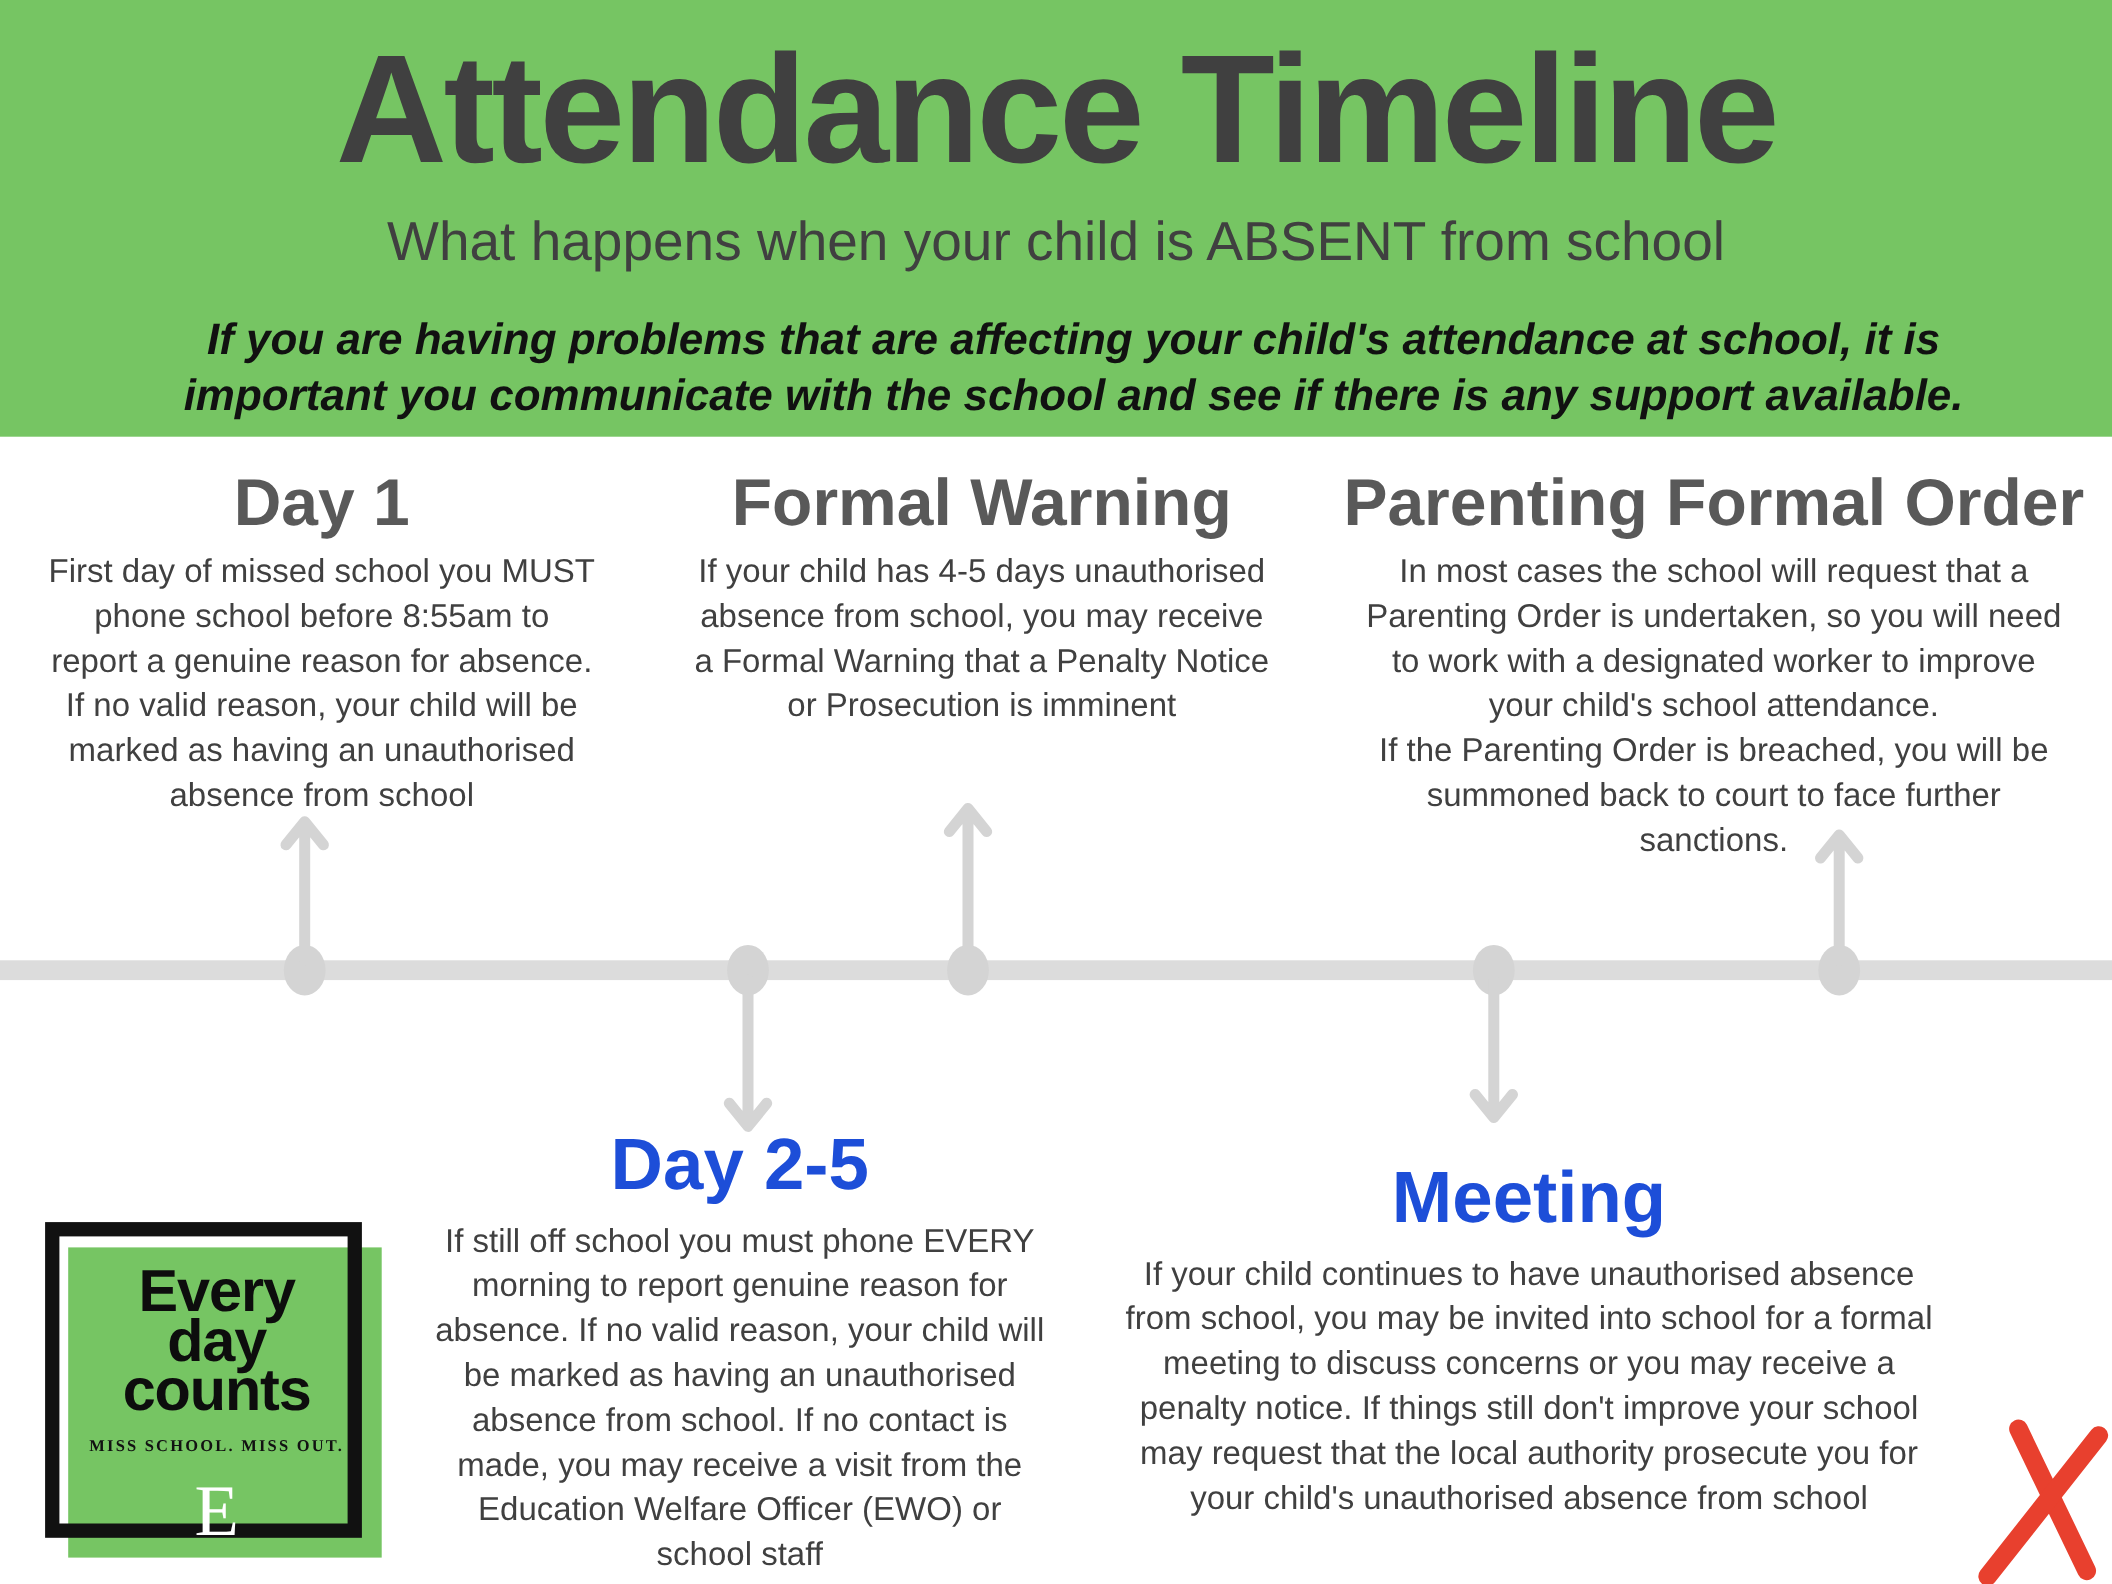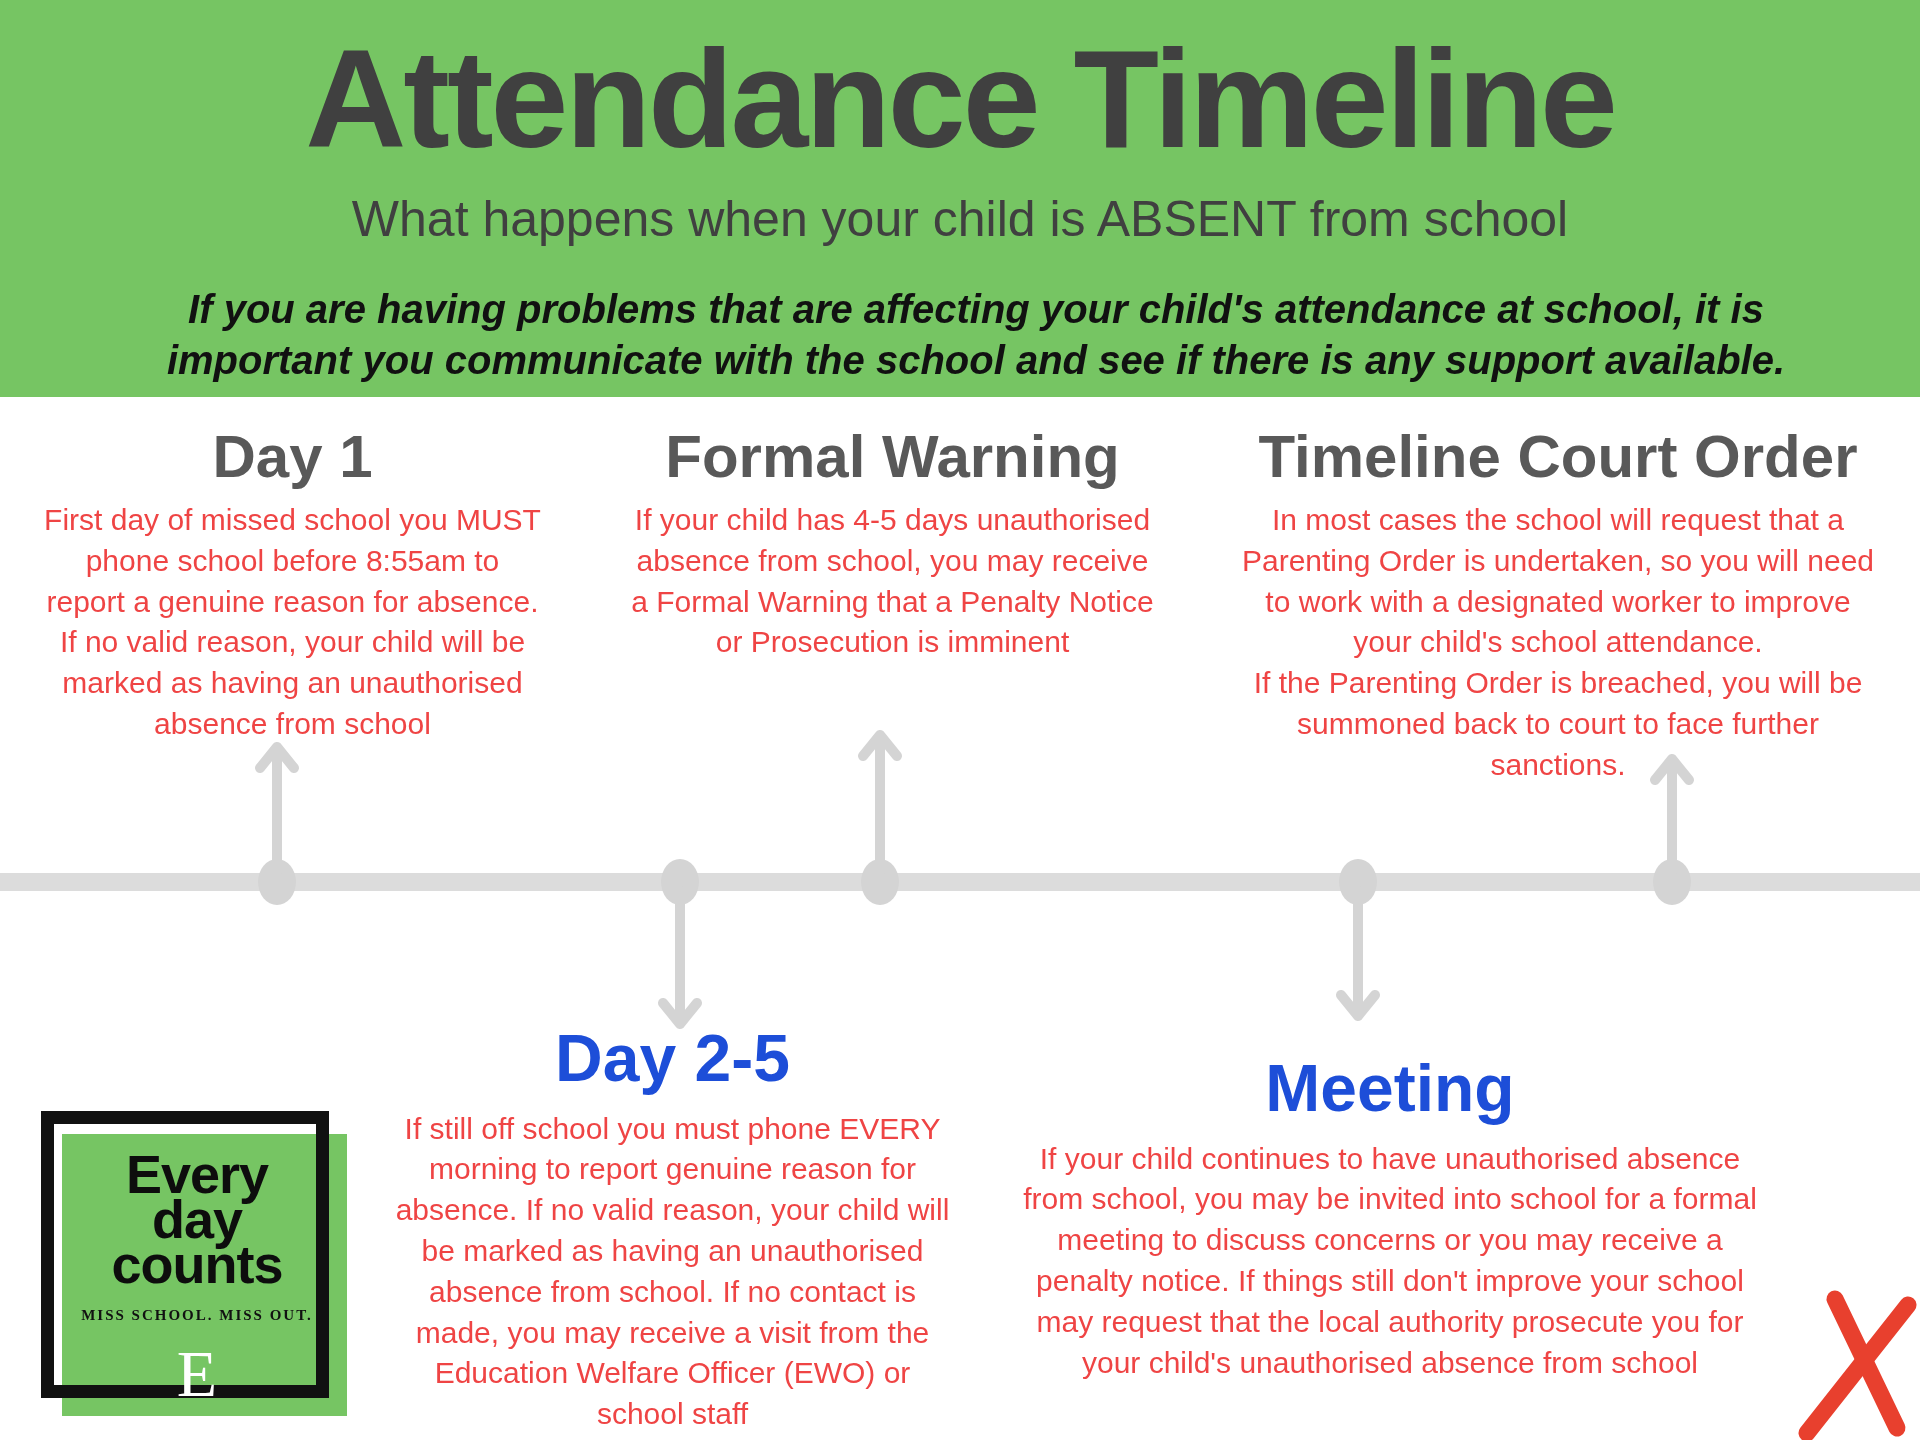--- a/index.html
+++ b/index.html
@@ -13,21 +13,21 @@
   .subtitle{position:absolute;left:0;top:192px;width:1920px;text-align:center;
             font-size:50px;font-weight:400;color:#404040;line-height:1.1;}
   .note{position:absolute;left:0;top:284px;width:1920px;text-align:center;
         font-size:40px;font-weight:bold;font-style:italic;color:#111;
         line-height:1.28;white-space:pre-line;padding-left:16px;}
 
   
   .section{position:absolute;text-align:center;}
   .h-gray{font-size:60px;font-weight:bold;color:#595959;line-height:1.1;margin:0;}
   .h-green{font-size:66px;font-weight:bold;color:#1d4ed8;line-height:1.1;margin:0;}
-  .body-txt{font-size:30px;color:#ef4444;line-height:1.36;margin-top:10px;white-space:pre-line;}
+  .body-txt{font-size:30px;color:#404040;line-height:1.36;margin-top:10px;white-space:pre-line;}
 
   #sec-day1{left:5px;top:424px;width:575px;}
   #sec-formal{left:600px;top:424px;width:585px;}
   #sec-parenting{left:1202px;top:424px;width:712px;}
   #sec-day25{left:350px;top:1022px;width:645px;}
   #sec-meeting{left:960px;top:1052px;width:860px;}
   #sec-day25 .body-txt,#sec-meeting .body-txt{margin-top:14px;}
 
   
   .tl-svg{position:absolute;left:0;top:0;width:1920px;height:1440px;pointer-events:none;}
@@ -85,21 +85,21 @@
 
 <div class="section" id="sec-formal">
   <h2 class="h-gray">Formal Warning</h2>
   <div class="body-txt">If your child has 4-5 days unauthorised
 absence from school, you may receive
 a Formal Warning that a Penalty Notice
 or Prosecution is imminent</div>
 </div>
 
 <div class="section" id="sec-parenting">
-  <h2 class="h-gray">Timeline Court Order</h2>
+  <h2 class="h-gray">Parenting Formal Order</h2>
   <div class="body-txt">In most cases the school will request that a
 Parenting Order is undertaken, so you will need
 to work with a designated worker to improve
 your child's school attendance.
 If the Parenting Order is breached, you will be
 summoned back to court to face further
 sanctions.</div>
 </div>
 
 <div class="section" id="sec-day25">

